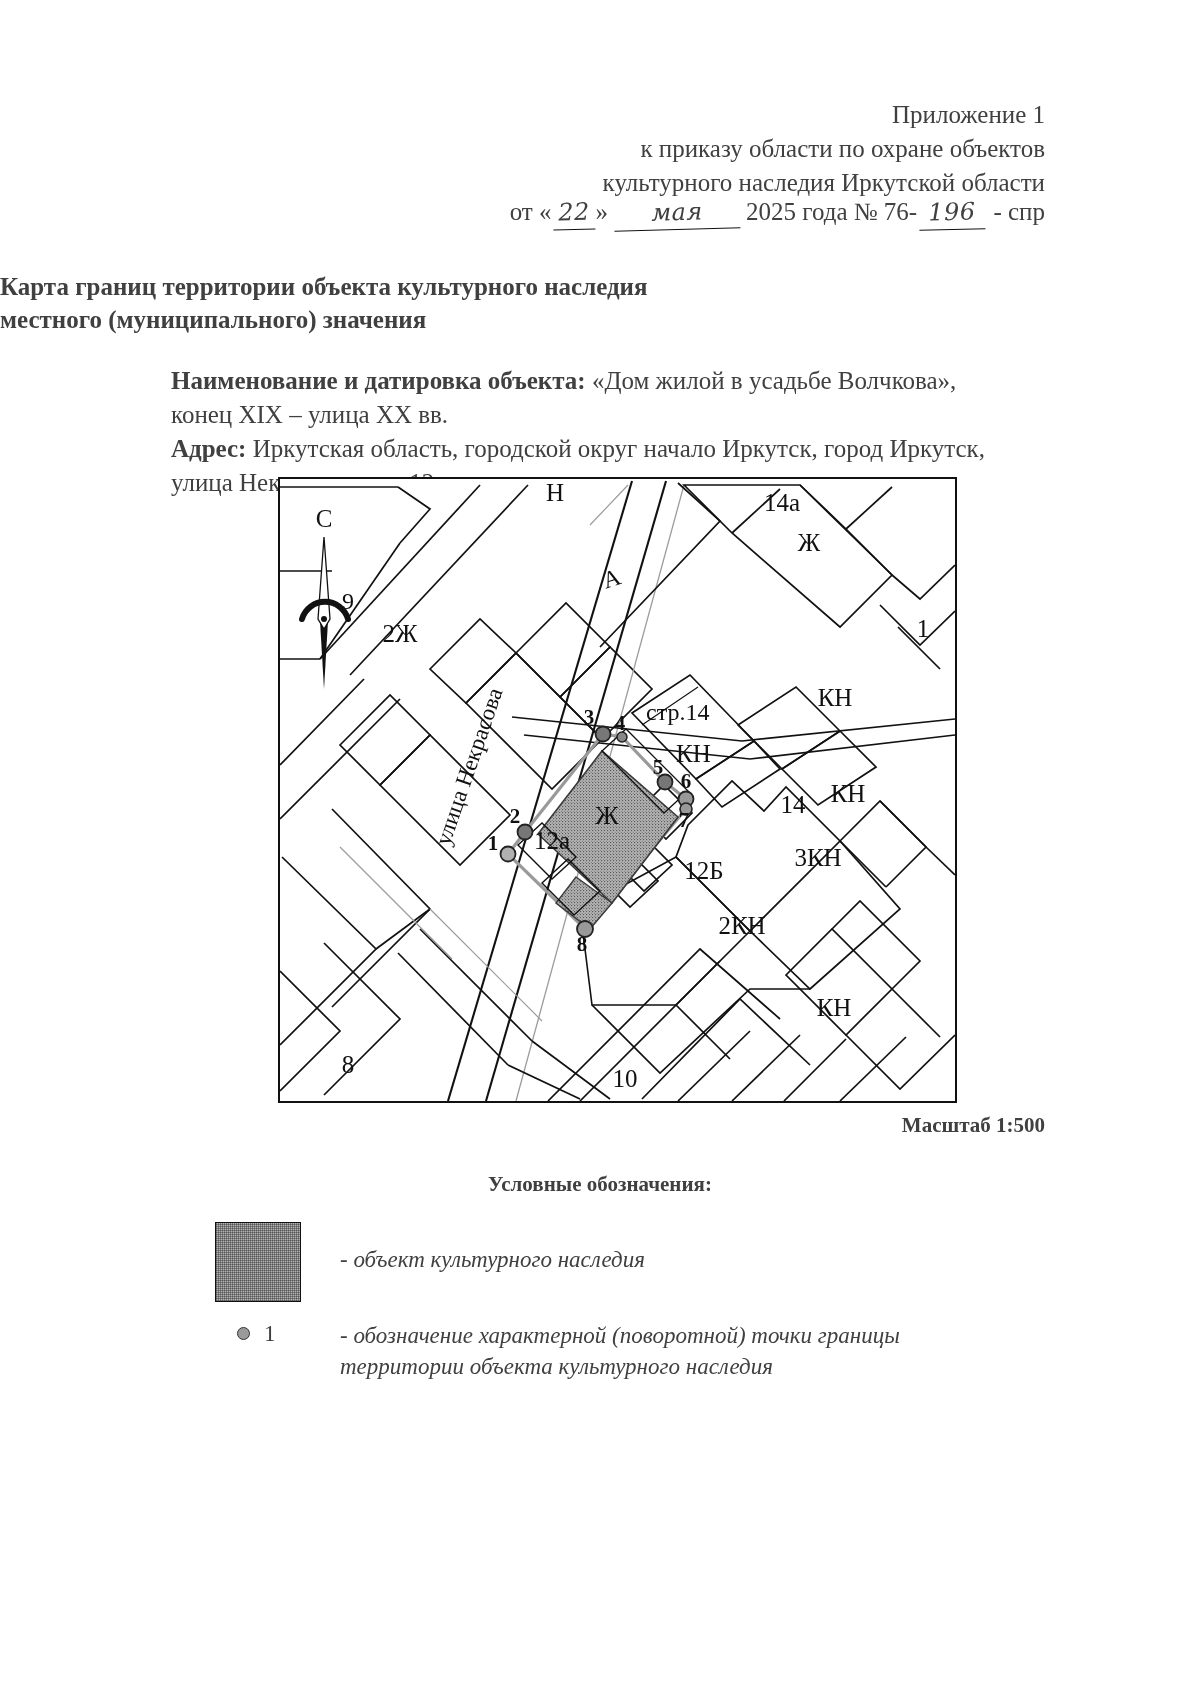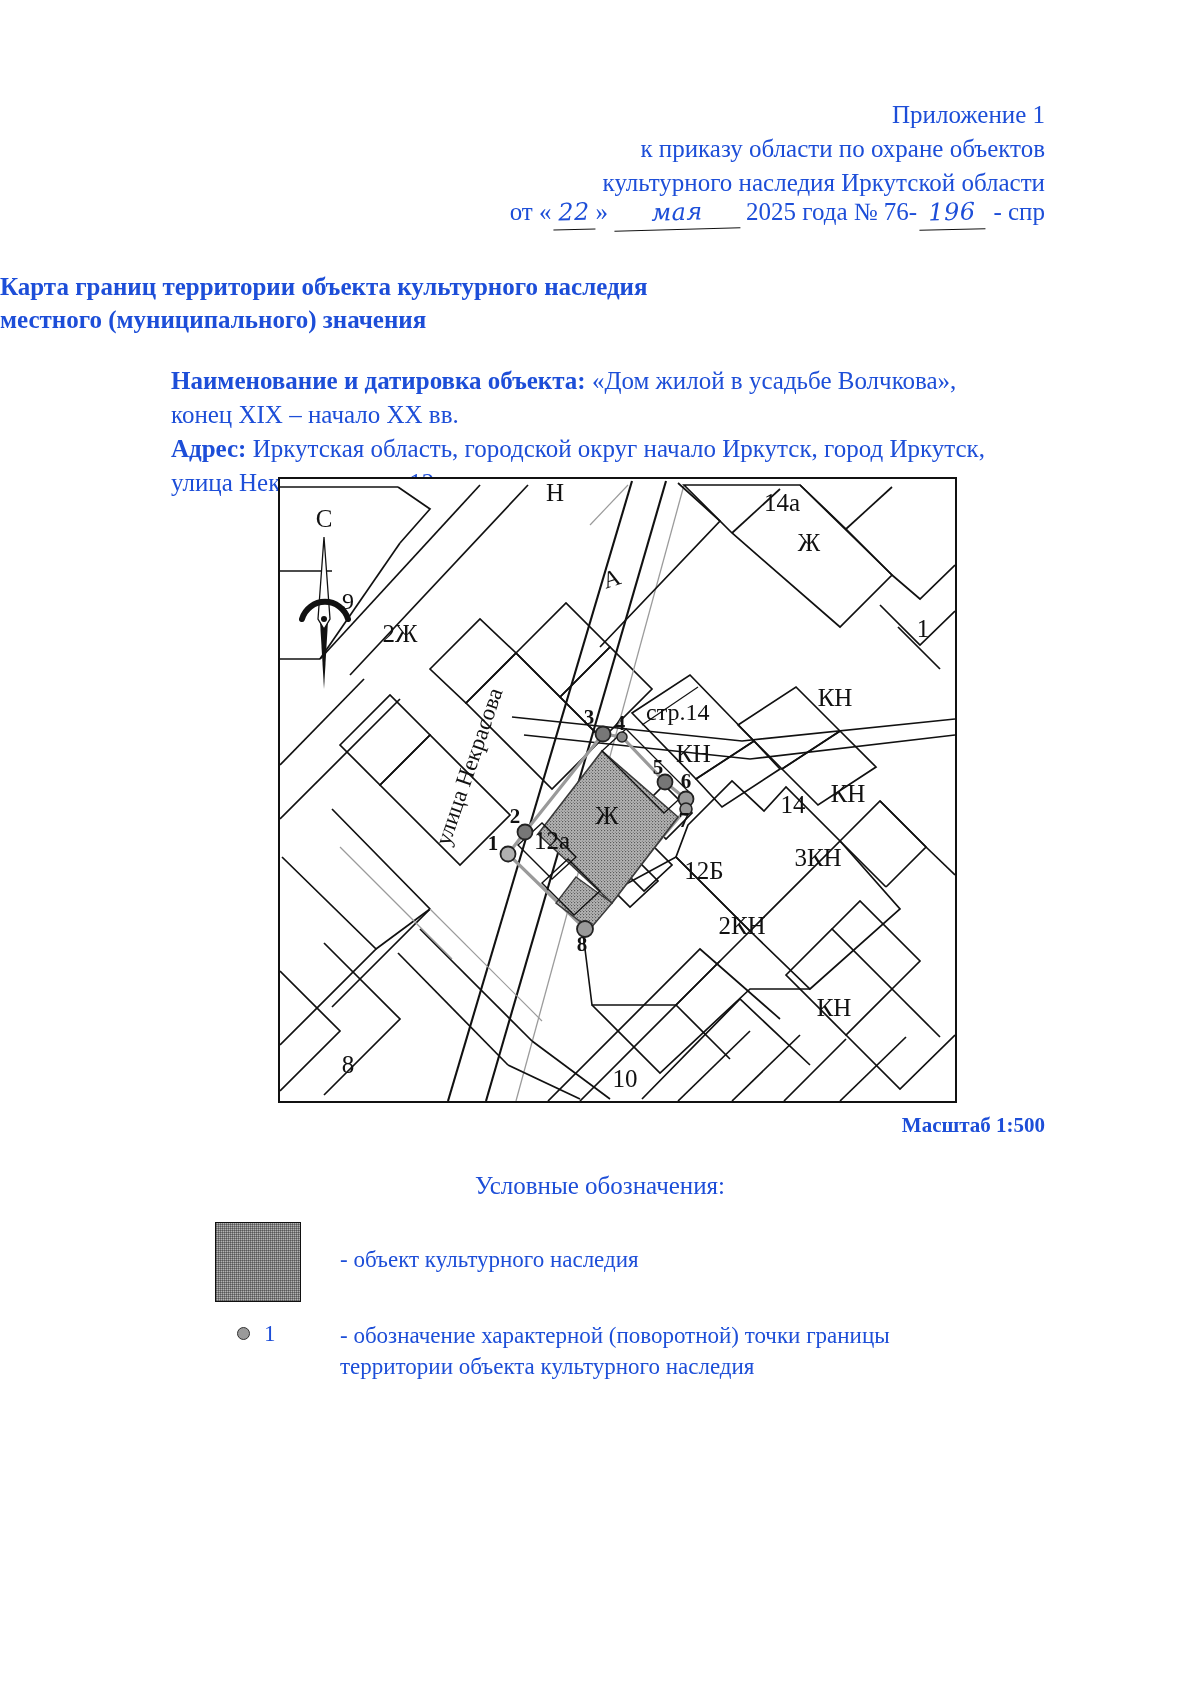--- a/index.html
+++ b/index.html
@@ -6,21 +6,21 @@
     margin: 0;
     padding: 0;
     background: #ffffff;
   }
   .page {
     position: relative;
     width: 1200px;
     height: 1694px;
     background: #ffffff;
     font-family: "Liberation Serif", "DejaVu Serif", serif;
-    color: #1d4ed8;
+    color: #404040;
     overflow: hidden;
   }
 
   
   .header {
     position: absolute;
     top: 98px;
     right: 155px;
     text-align: right;
     font-size: 25px;
@@ -111,22 +111,22 @@
     font-weight: bold;
   }
 
   
   .legend-title {
     position: absolute;
     top: 1172px;
     left: 0;
     width: 1200px;
     text-align: center;
-    font-weight: normal;
-    font-size: 25px;
+    font-weight: bold;
+    font-size: 21px;
   }
   .legend {
     position: absolute;
     top: 1222px;
     left: 215px;
     width: 800px;
     font-size: 23px;
     line-height: 31px;
   }
   .legend-row {
@@ -165,21 +165,21 @@
     font-size: 23px;
   }
   .dot {
     width: 11px;
     height: 11px;
     border-radius: 50%;
     background: #9a9a9a;
     border: 1.5px solid #333;
     display: inline-block;
   }
-  .legend-text { flex: 1; padding-top: 22px; }
+  .legend-text { flex: 1; padding-top: 22px; font-style: italic; }
   .legend-text.tight { padding-top: 2px; }
 </style>
 </head>
 <body>
 
 <div class="page">
 
   <div class="header">
     <div class="line">Приложение 1</div>
     <div class="line">к приказу области по охране объектов</div>
@@ -193,21 +193,21 @@
   <div class="doc-title">
     <div>Карта границ территории объекта культурного наследия</div>
     <div>местного (муниципального) значения</div>
   </div>
 
   <div class="body-text">
     <p>
       <b>Наименование и датировка объекта:</b>
       <span>«Дом жилой в усадьбе Волчкова»,</span>
     </p>
-    <p class="last-line">конец XIX – начало XX вв.</p>
+    <p class="last-line">конец XIX – улица XX вв.</p>
     <p>
       <b>Адрес:</b>
       <span>Иркутская область, городской округ начало Иркутск, город Иркутск,</span>
     </p>
     <p class="last-line">улица Некрасова, дом 12а</p>
   </div>
 
   <div class="map-frame">
     <svg width="675" height="622" viewBox="0 0 675 622" xmlns="http://www.w3.org/2000/svg">
       <defs>

